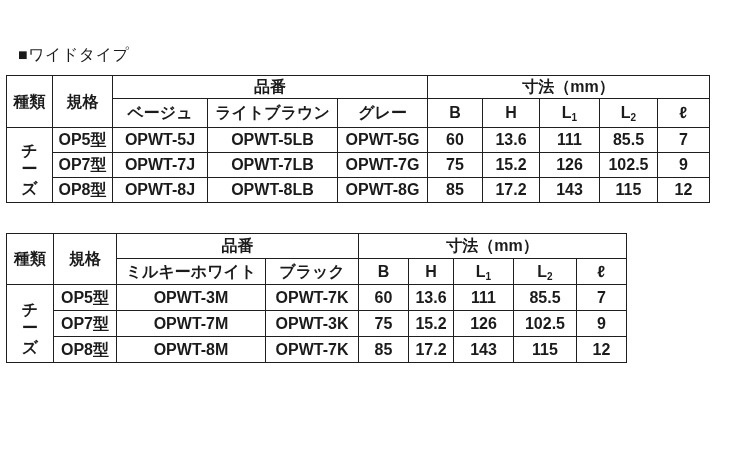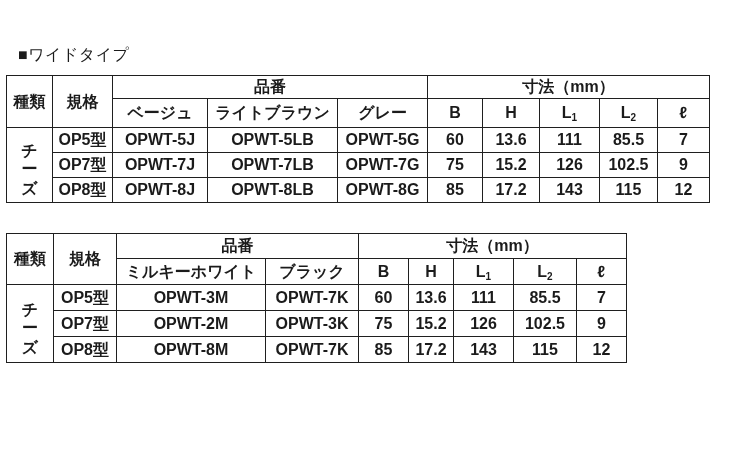--- a/index.html
+++ b/index.html
@@ -177,21 +177,21 @@
       <td>OPWT-3M</td>
       <td>OPWT-7K</td>
       <td>60</td>
       <td>13.6</td>
       <td>111</td>
       <td>85.5</td>
       <td>7</td>
     </tr>
     <tr class="brow">
       <td>OP7型</td>
-      <td>OPWT-2M</td>
+      <td>OPWT-7M</td>
       <td>OPWT-3K</td>
       <td>75</td>
       <td>15.2</td>
       <td>126</td>
       <td>102.5</td>
       <td>9</td>
     </tr>
     <tr class="brow">
       <td>OP8型</td>
       <td>OPWT-8M</td>

